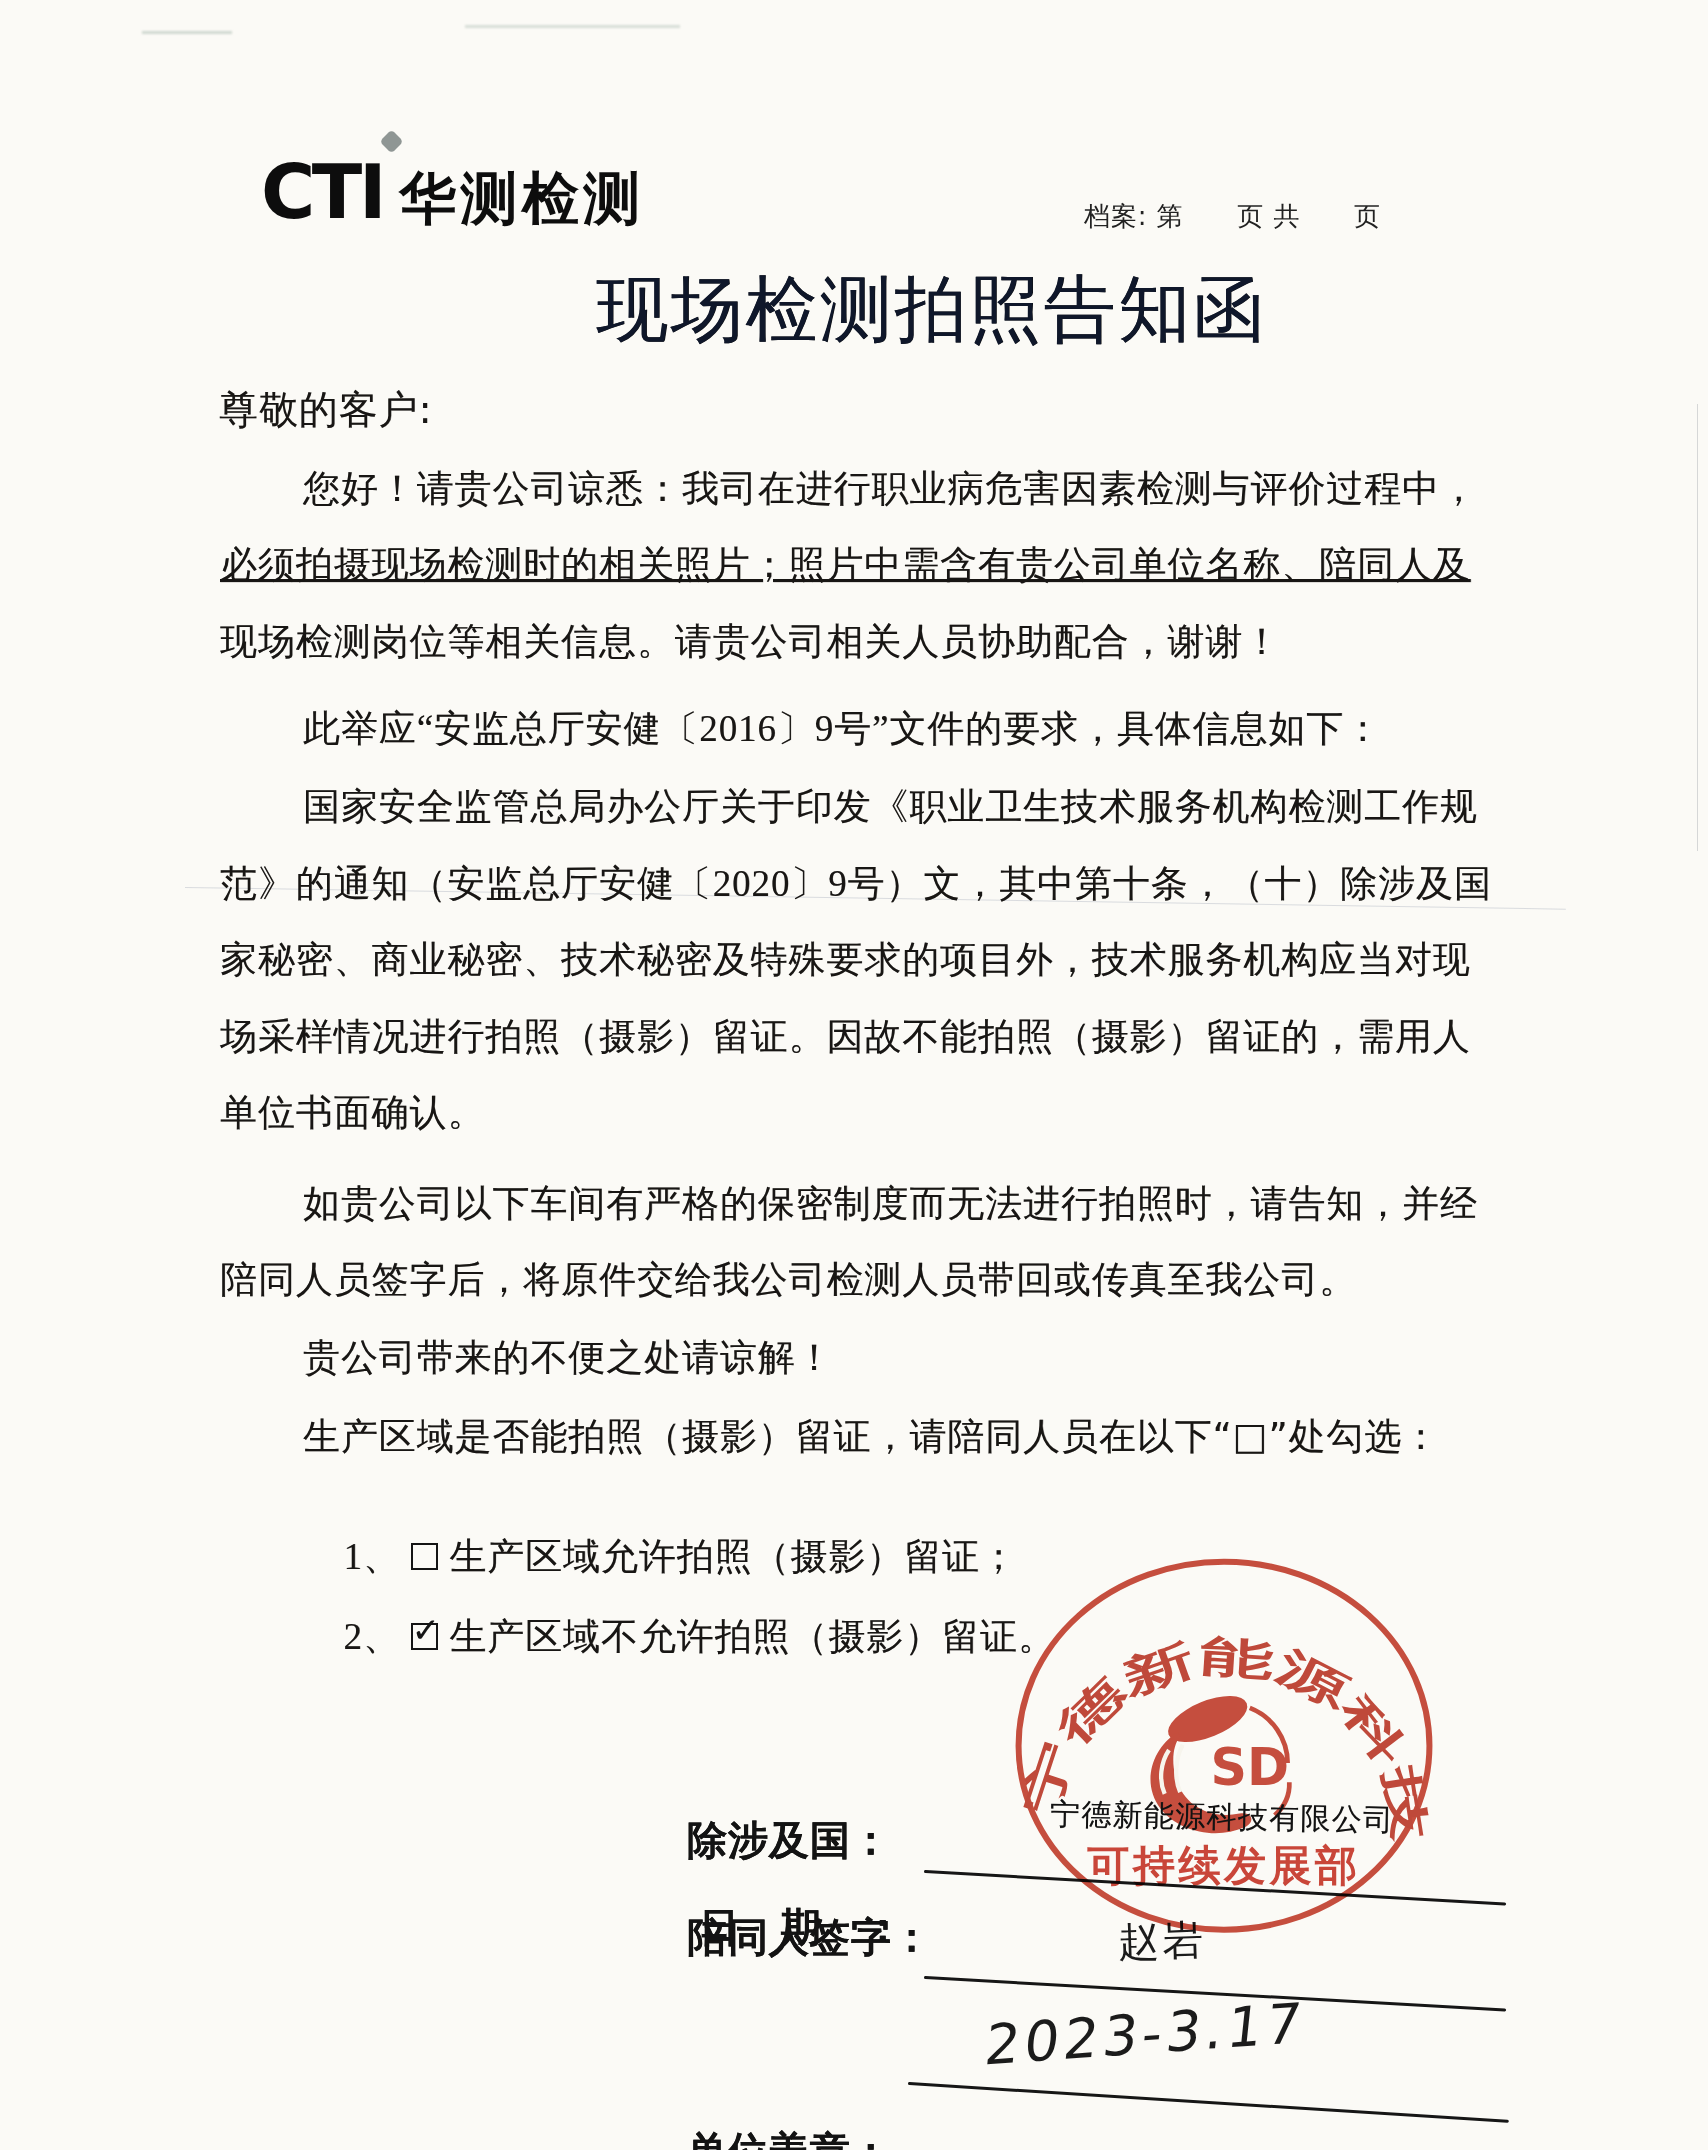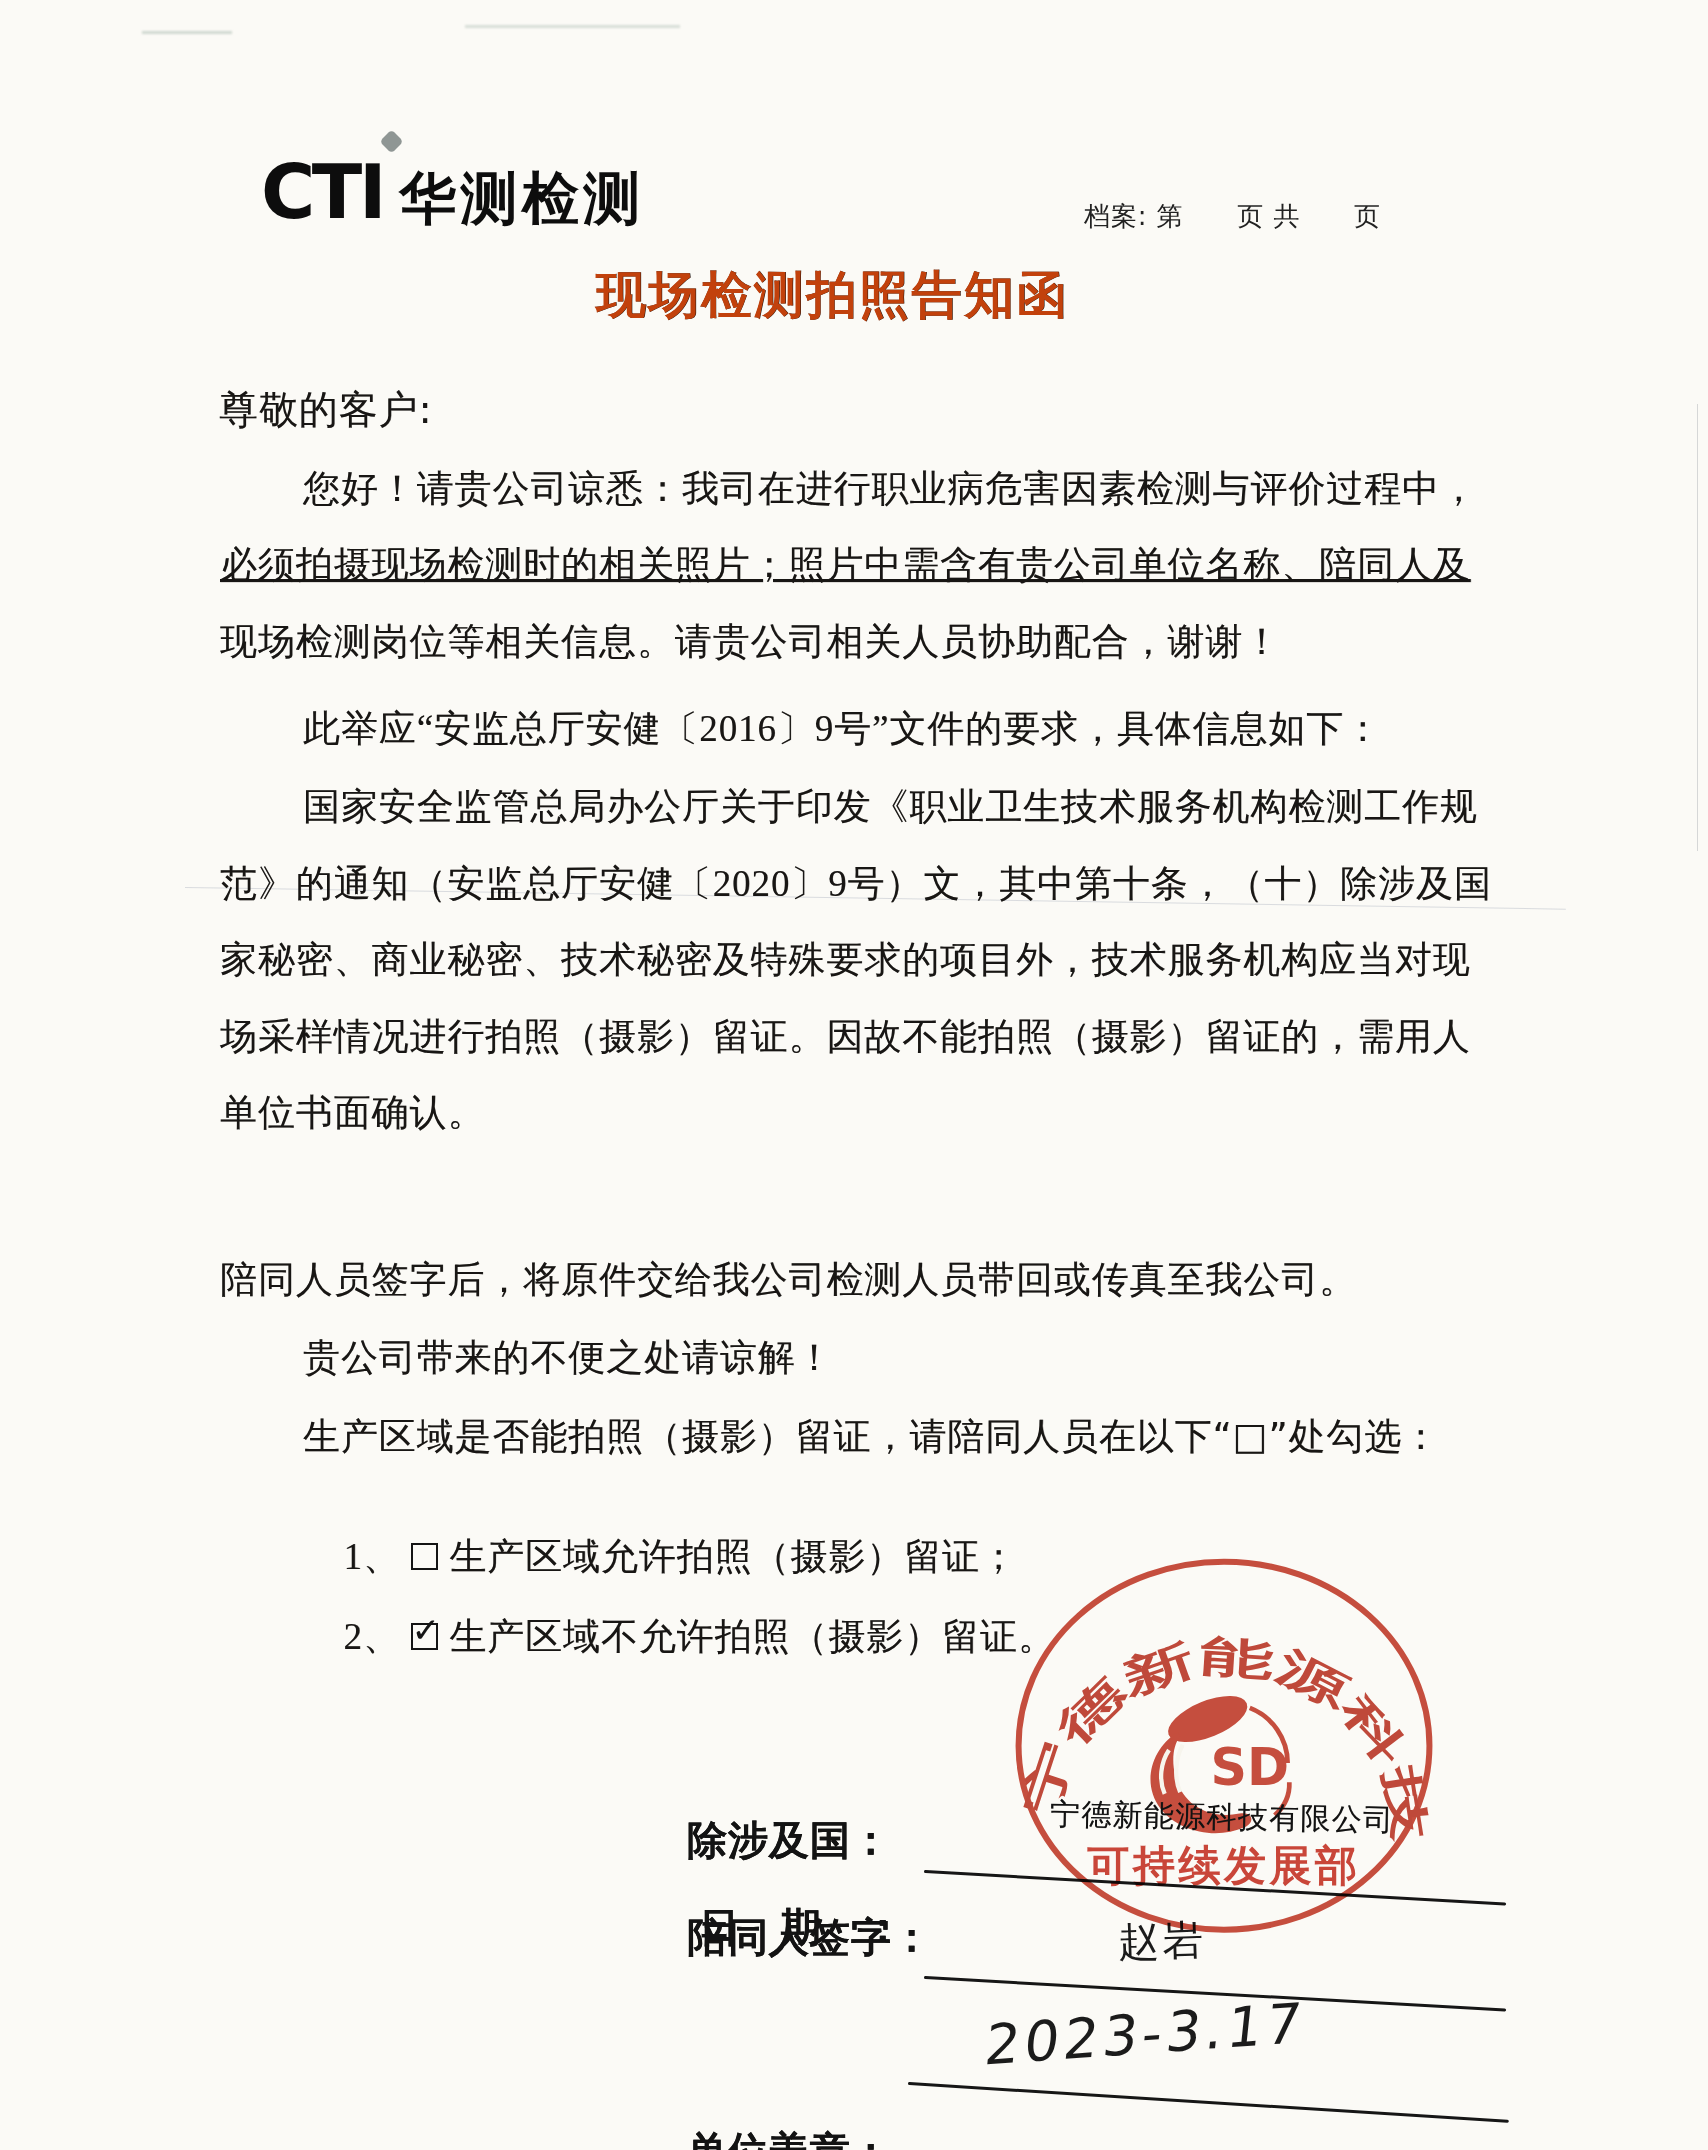--- a/index.html
+++ b/index.html
@@ -25,21 +25,21 @@
   .logo-cn{
     font-family:"DejaVu Sans","Liberation Sans",sans-serif;
     font-weight:900;font-size:57px;letter-spacing:4.3px;color:#0d0d0d;
   }
   .archive{
     font-family:"DejaVu Sans","Liberation Sans",sans-serif;
     font-size:26px;color:#222;letter-spacing:0.9px;margin-top:11px;
   }
   .doc-title{
     font-family:"DejaVu Sans","Liberation Sans",sans-serif;
-    font-weight:700;font-size:50px;letter-spacing:2.6px;color:#c2410c;
+    font-weight:400;font-size:72px;letter-spacing:2.6px;color:#0f172a;
     text-shadow:0.4px 0 0 #101010;
   }
   
   .line{
     position:absolute;white-space:pre;
     font-size:37px;letter-spacing:0.9px;color:#181614;
     text-shadow:0.3px 0.3px 0 rgba(20,18,16,0.45);
   }
   .hei{
     font-family:"DejaVu Sans","Liberation Sans",sans-serif;
@@ -116,20 +116,21 @@
   <div class="line" style="left:220px;top:617px;">现场检测岗位等相关信息。请贵公司相关人员协助配合，谢谢！</div>
 
   <div class="line" style="left:303px;top:704px;">此举应“安监总厅安健〔2016〕9号”文件的要求，具体信息如下：</div>
 
   <div class="line" style="left:303px;top:782px;">国家安全监管总局办公厅关于印发《职业卫生技术服务机构检测工作规</div>
   <div class="line" style="left:220px;top:859px;">范》的通知（安监总厅安健〔2020〕9号）文，其中第十条，（十）除涉及国</div>
   <div class="line" style="left:220px;top:935px;">家秘密、商业秘密、技术秘密及特殊要求的项目外，技术服务机构应当对现</div>
   <div class="line" style="left:220px;top:1012px;">场采样情况进行拍照（摄影）留证。因故不能拍照（摄影）留证的，需用人</div>
   <div class="line" style="left:220px;top:1088px;">单位书面确认。</div>
 
+  <div class="line" style="left:303px;top:1179px;">如贵公司以下车间有严格的保密制度而无法进行拍照时，请告知，并经</div>
   <div class="line" style="left:220px;top:1255px;">陪同人员签字后，将原件交给我公司检测人员带回或传真至我公司。</div>
 
   <div class="line" style="left:303px;top:1333px;">贵公司带来的不便之处请谅解！</div>
 
   <div class="line hei" style="left:303px;top:1412px;">生产区域是否能拍照（摄影）留证，请陪同人员在以下“□”处勾选：</div>
 
   <div class="line" style="left:303px;top:1489px;">
     <span>1、</span><span class="cbx"></span><span>生产区域允许拍照（摄影）留证；</span>
   </div>
 

